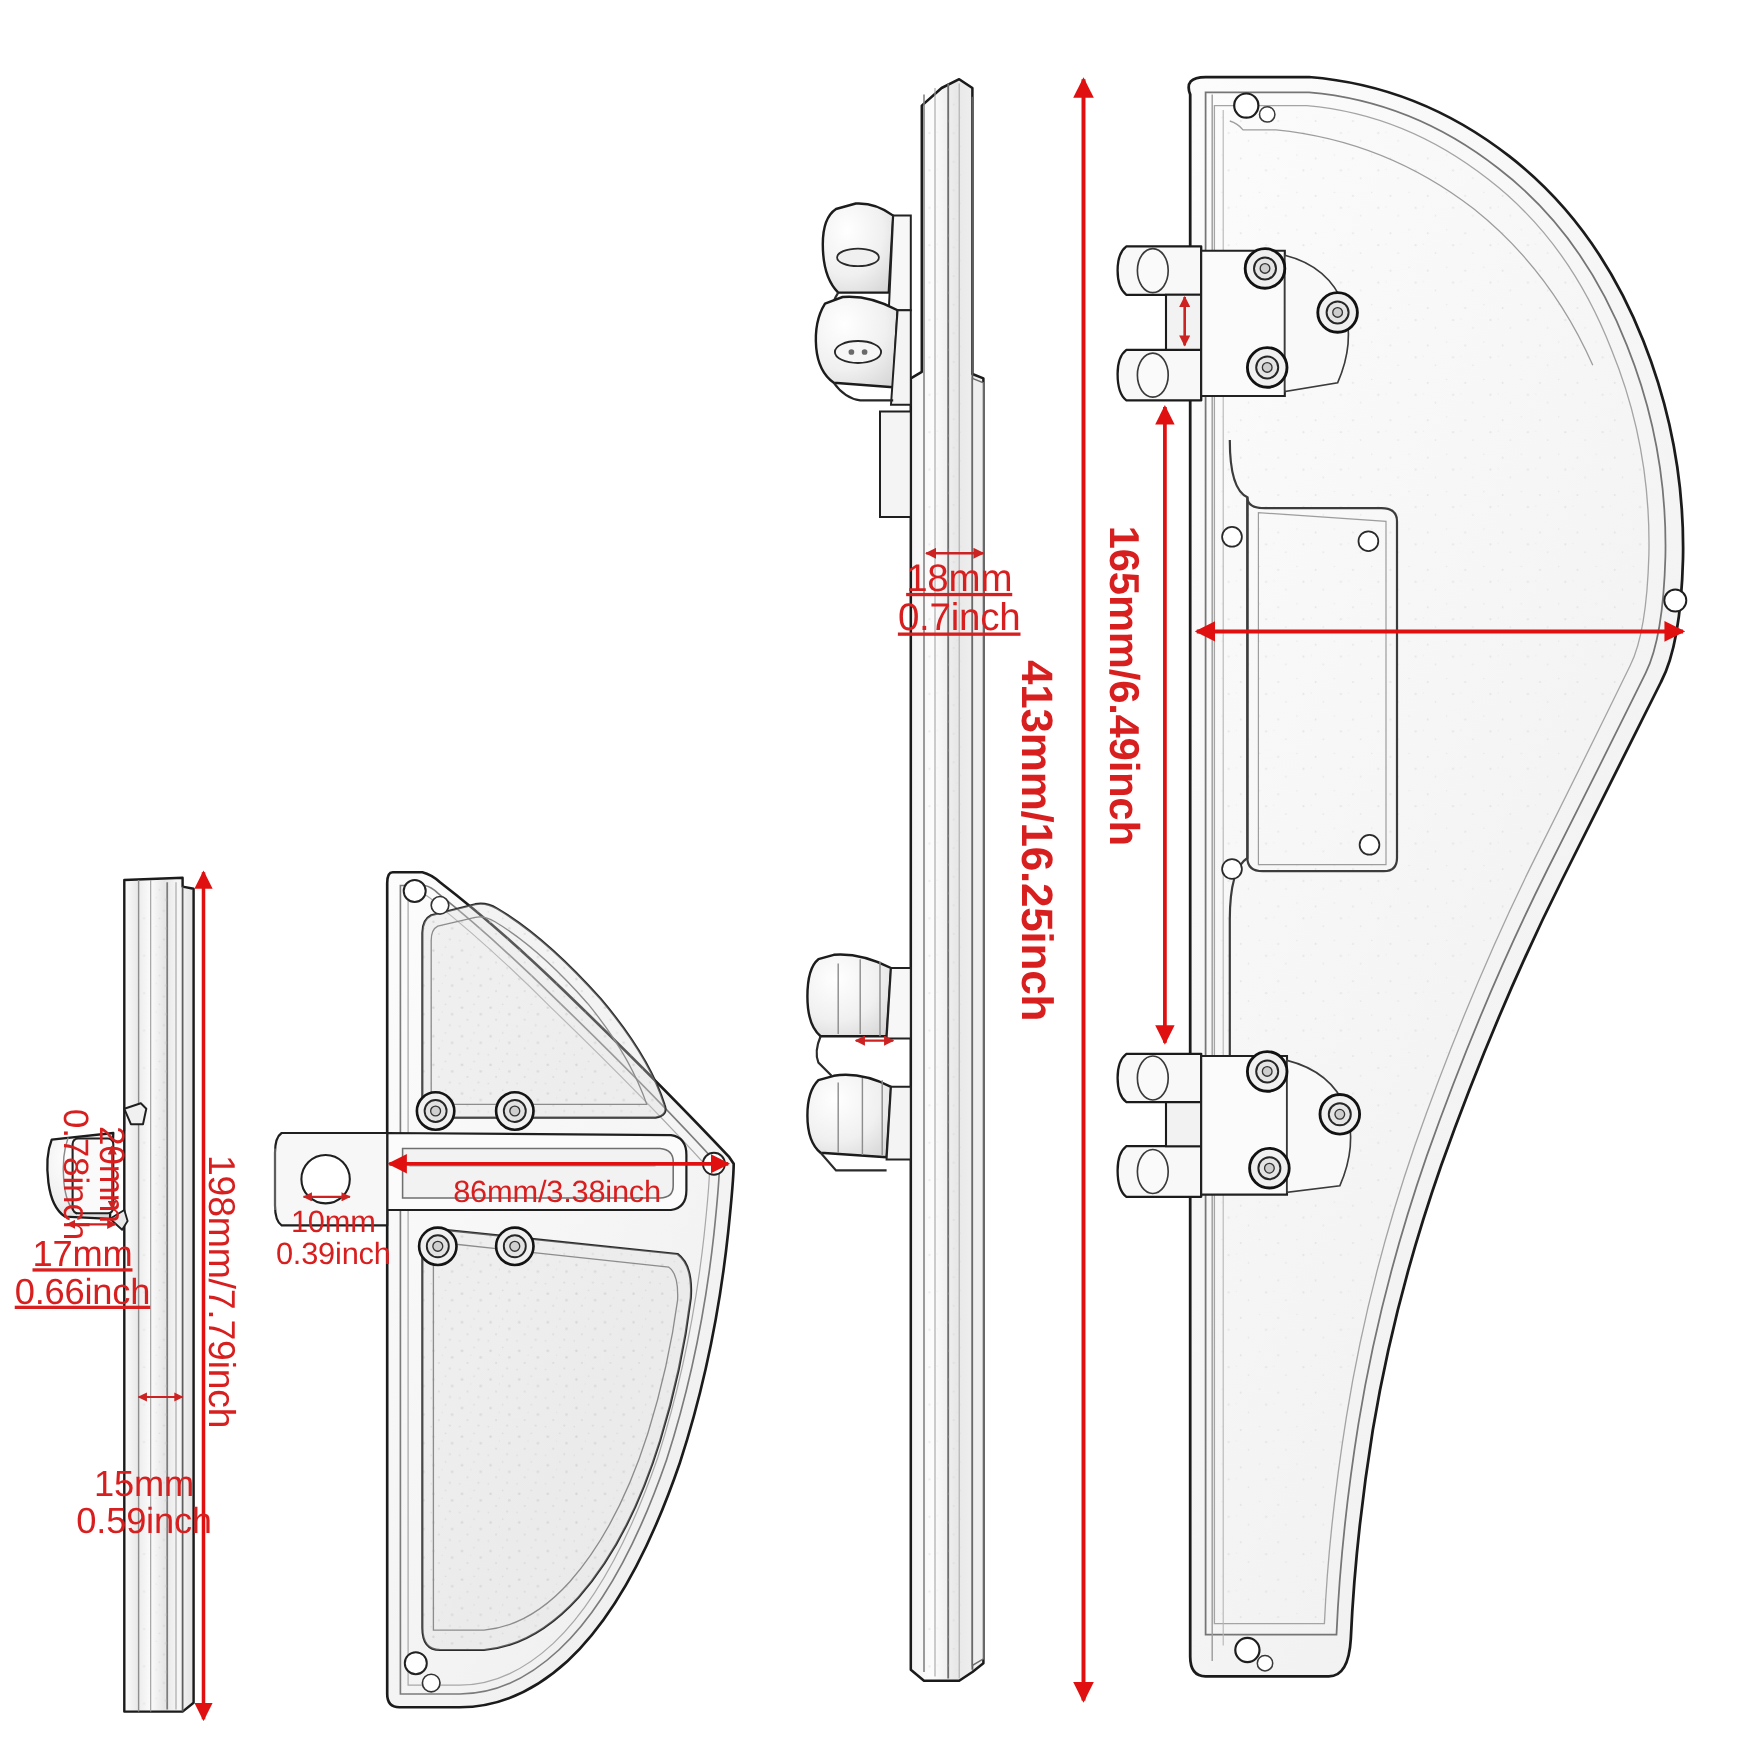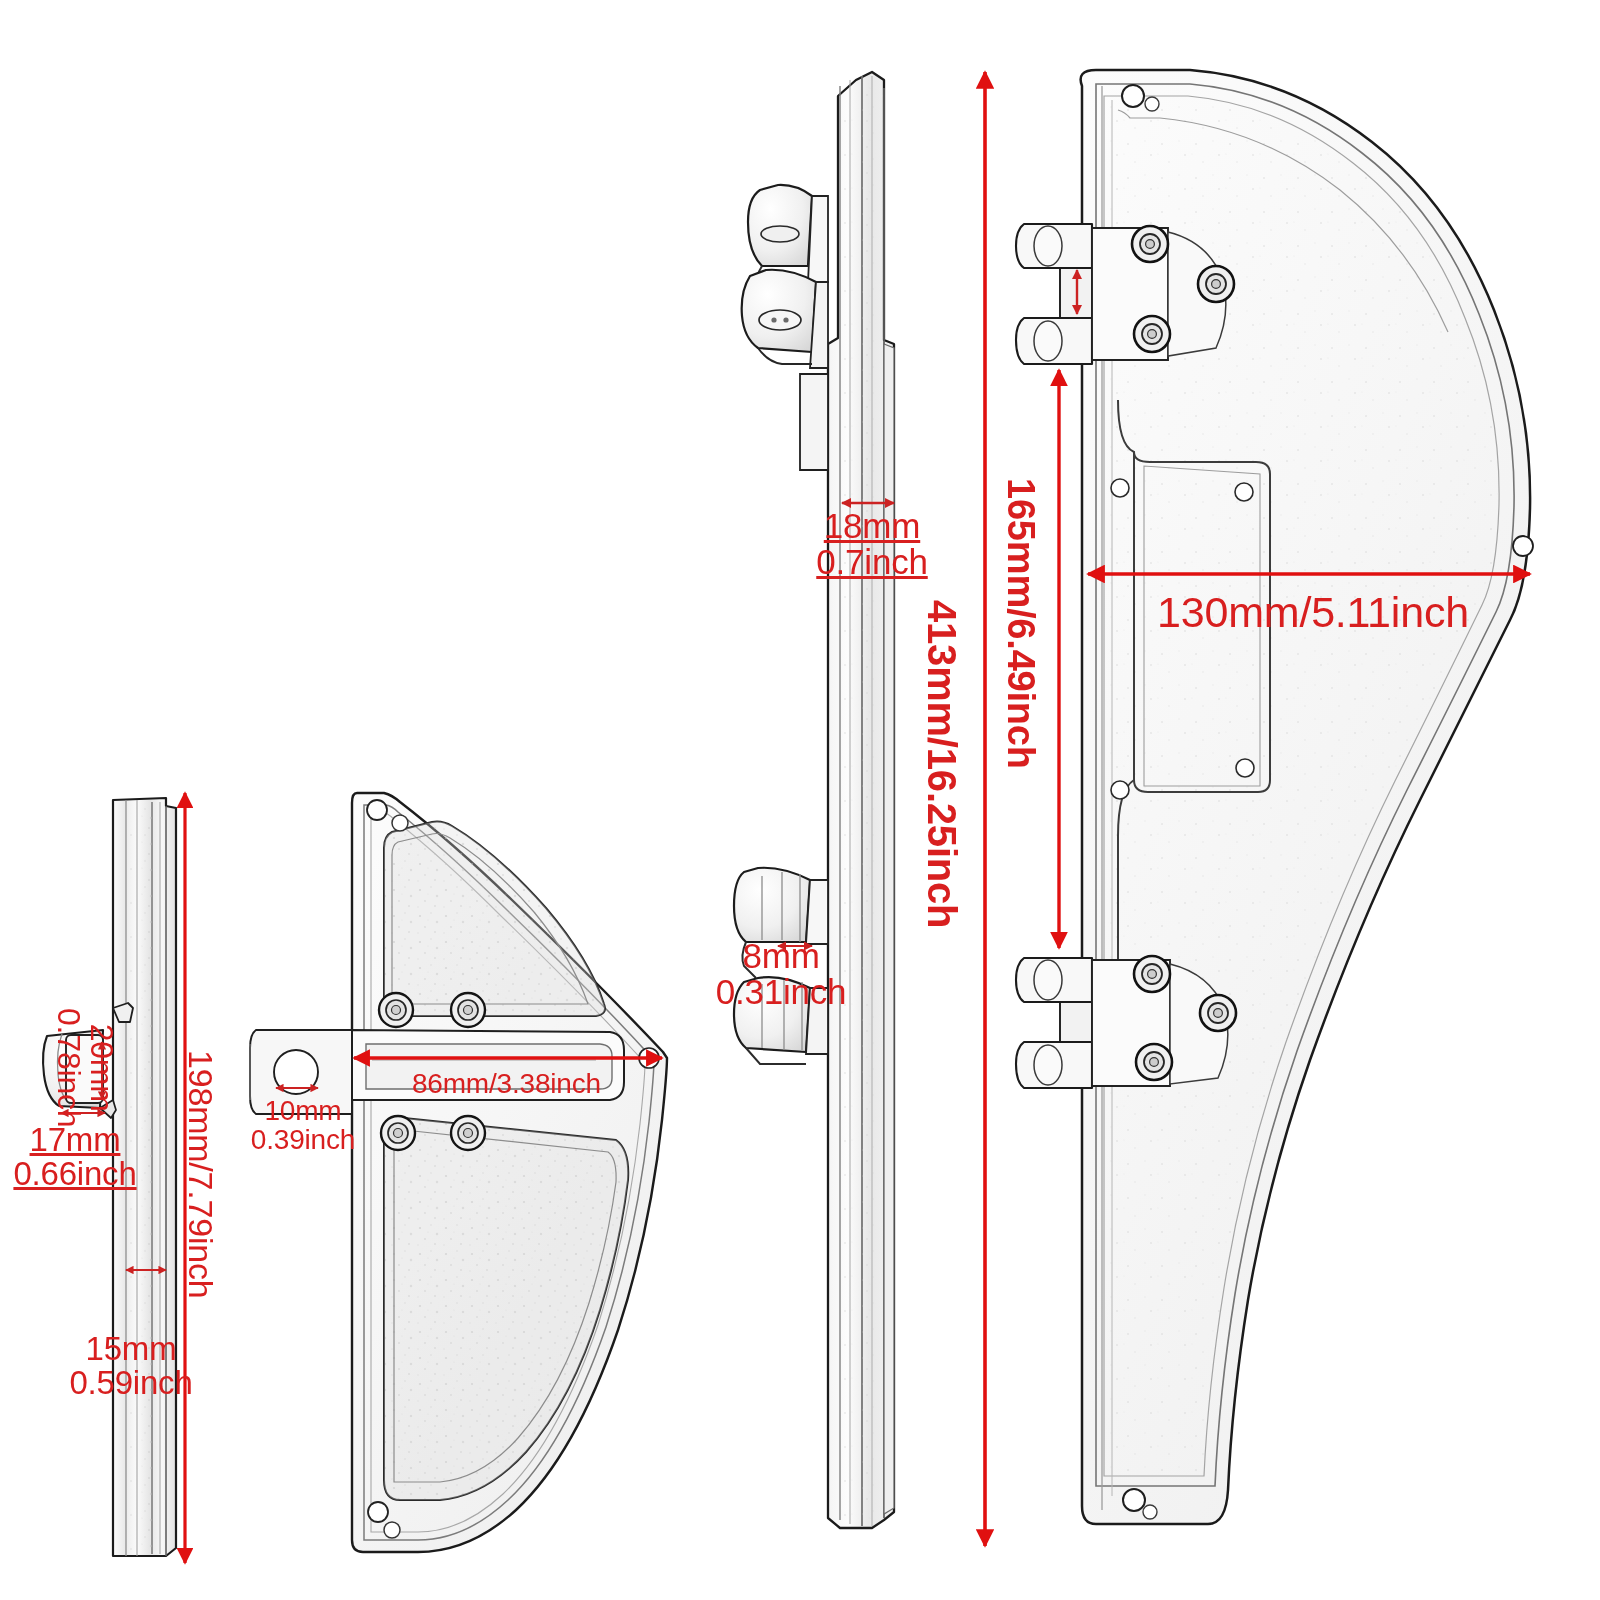--- a/index.html
+++ b/index.html
@@ -467,31 +467,24 @@
 
 <div class="dim-label" style="left:412px; top:1070px; font-size:28px;">
   <span>86mm/3.38inch</span>
 </div>
 
 <div class="dim-label" style="left:792px; top:508px; width:160px; font-size:35px;text-decoration:underline;">
   <span>18mm</span><br>
   <span>0.7inch</span>
 </div>
 
-<div class="dim-label" style="left:700px; top:938px; width:162px; font-size:35px;">
-  <span>8mm</span><br>
-  <span>0.31inch</span>
-</div>
 
 <div class="dim-label rot90" style="left:962px; top:600px; font-size:40px; font-weight:bold;">
   <span>413mm/16.25inch</span>
 </div>
 
 
 <div class="dim-label rot90" style="left:1040px; top:478px; font-size:38px; font-weight:bold;">
   <span>165mm/6.49inch</span>
 </div>
 
-<div class="dim-label" style="left:1157px; top:590px; font-size:43px;">
-  <span>130mm/5.11inch</span>
-</div>
 
 </div>
 
 </body></html>

